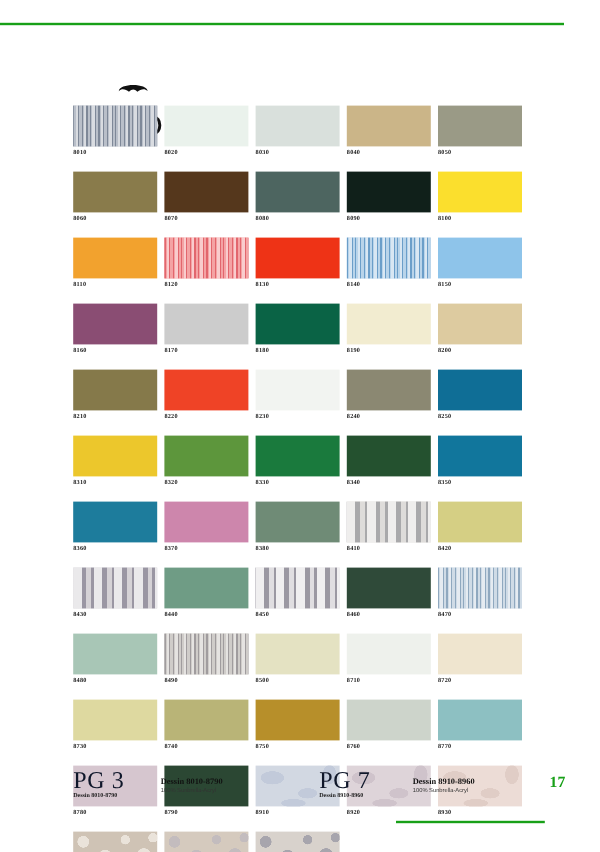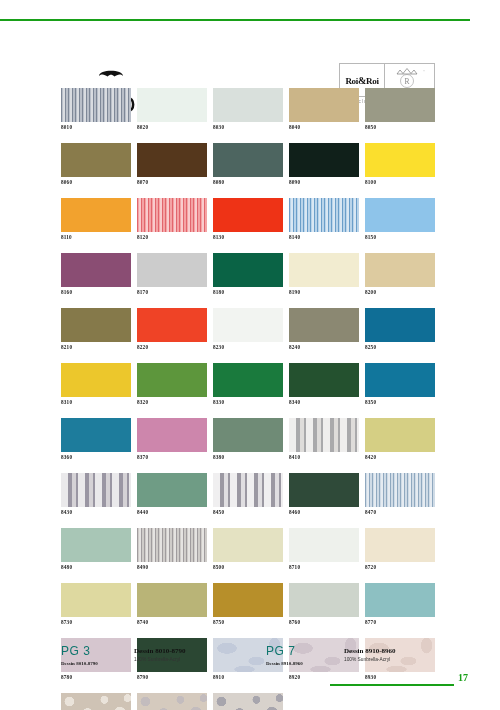--- a/index.html
+++ b/index.html
@@ -86,22 +86,22 @@
   }
 
   
   .footer{position:absolute;left:61px;top:643px;width:380px;height:30px;}
   .fgroup{position:absolute;top:0;}
   .fgroup.g1{left:0;}
   .fgroup.g2{left:73px;}
   .fgroup.g3{left:205px;}
   .fgroup.g4{left:283px;}
   .pg{
-    font-family:Liberation Sans, sans-serif;
-    font-size:12px;color:#0f766e;line-height:17px;letter-spacing:0.5px;
+    font-family:Liberation Serif, serif;
+    font-size:20px;color:#0f172a;line-height:17px;letter-spacing:0.5px;
   }
   .pg-sub{
     font-family:"Liberation Serif", serif;
     font-size:5px;font-weight:bold;color:#1a1a1a;line-height:7px;
   }
   .dessin{
     font-family:"Liberation Serif", serif;
     font-size:7px;font-weight:bold;color:#111;line-height:10px;
     padding-top:3px;
   }
@@ -109,60 +109,43 @@
     font-family:"Liberation Sans", sans-serif;
     font-size:4.8px;color:#333;line-height:7px;
   }
 
   
   .bot-rule{
     position:absolute;left:330px;top:684px;width:124px;height:2px;
     background:#18a018;
   }
   .pageno{
-    position:absolute;left:458px;top:672px;
-    font-family:"Liberation Serif", serif;
-    font-size:10px;font-weight:bold;color:#18a018;
+    position:absolute;left:458px;top:644px;
+    font-family:"Liberation Serif", serif;
+    font-size:13px;font-weight:bold;color:#18a018;
   }
 </style>
 </head>
 <body>
 
 <div class="page">
 
   <div class="top-rule"></div>
 
   <div class="header">
 
     <div class="logo">
       <div class="logo-mark">
         <svg class="umbrella" viewBox="0 0 52 26" xmlns="http://www.w3.org/2000/svg">
           <path d="M2 20 C2 6, 50 6, 50 20 C44 14, 38 18, 33 21 C28 16, 24 16, 19 21 C14 18, 8 14, 2 20 Z" fill="#111"></path>
         </svg>
       </div>
       <div class="logo-word"><span>sunbrella</span><span class="logo-reg">®</span></div>
     </div>
 
-    <div class="roi">
-      <div class="roi-boxes">
-        <div class="roi-box left">
-          <div class="roi-name"><span>Roi</span><span class="amp">&amp;</span><span>Roi</span></div>
-        </div>
-        <div class="roi-box right">
-          <svg class="roi-emblem" viewBox="0 0 88 48" xmlns="http://www.w3.org/2000/svg">
-            <path d="M18 16 L24 8 L30 15 L38 5 L46 15 L52 8 L58 16 Z" fill="none" stroke="#666" stroke-width="1.2"></path>
-            <circle cx="38" cy="30" r="13" fill="none" stroke="#9a9a9a" stroke-width="1.2"></circle>
-            <text x="38" y="36" font-family="Liberation Serif, serif" font-size="15" fill="#8a8a8a" text-anchor="middle">R</text>
-            <text x="70" y="12" font-family="Liberation Serif, serif" font-size="5" fill="#8a8a8a">®</text>
-          </svg>
-          <div class="roi-sub">Royal-Collection</div>
-        </div>
-      </div>
-      <div class="roi-tag">Exclusive Gartenkissen</div>
-    </div>
 
   </div>
 
   <div class="grid" id="grid">
       <div class="cell">
         <span class="sw" style="background:#b9bfc9;background-image:repeating-linear-gradient(90deg,#7e8898 0px,#7e8898 1px,#b9bfc9 1px,#b9bfc9 2px,rgb(217,220,225) 2px,rgb(217,220,225) 4px,#7e8898 4px,#7e8898 5px,#b9bfc9 5px,#b9bfc9 7px);"></span>
         <div class="code">8010</div>
       </div>
       <div class="cell">
         <span class="sw" style="background:#eaf2ec;"></span>

